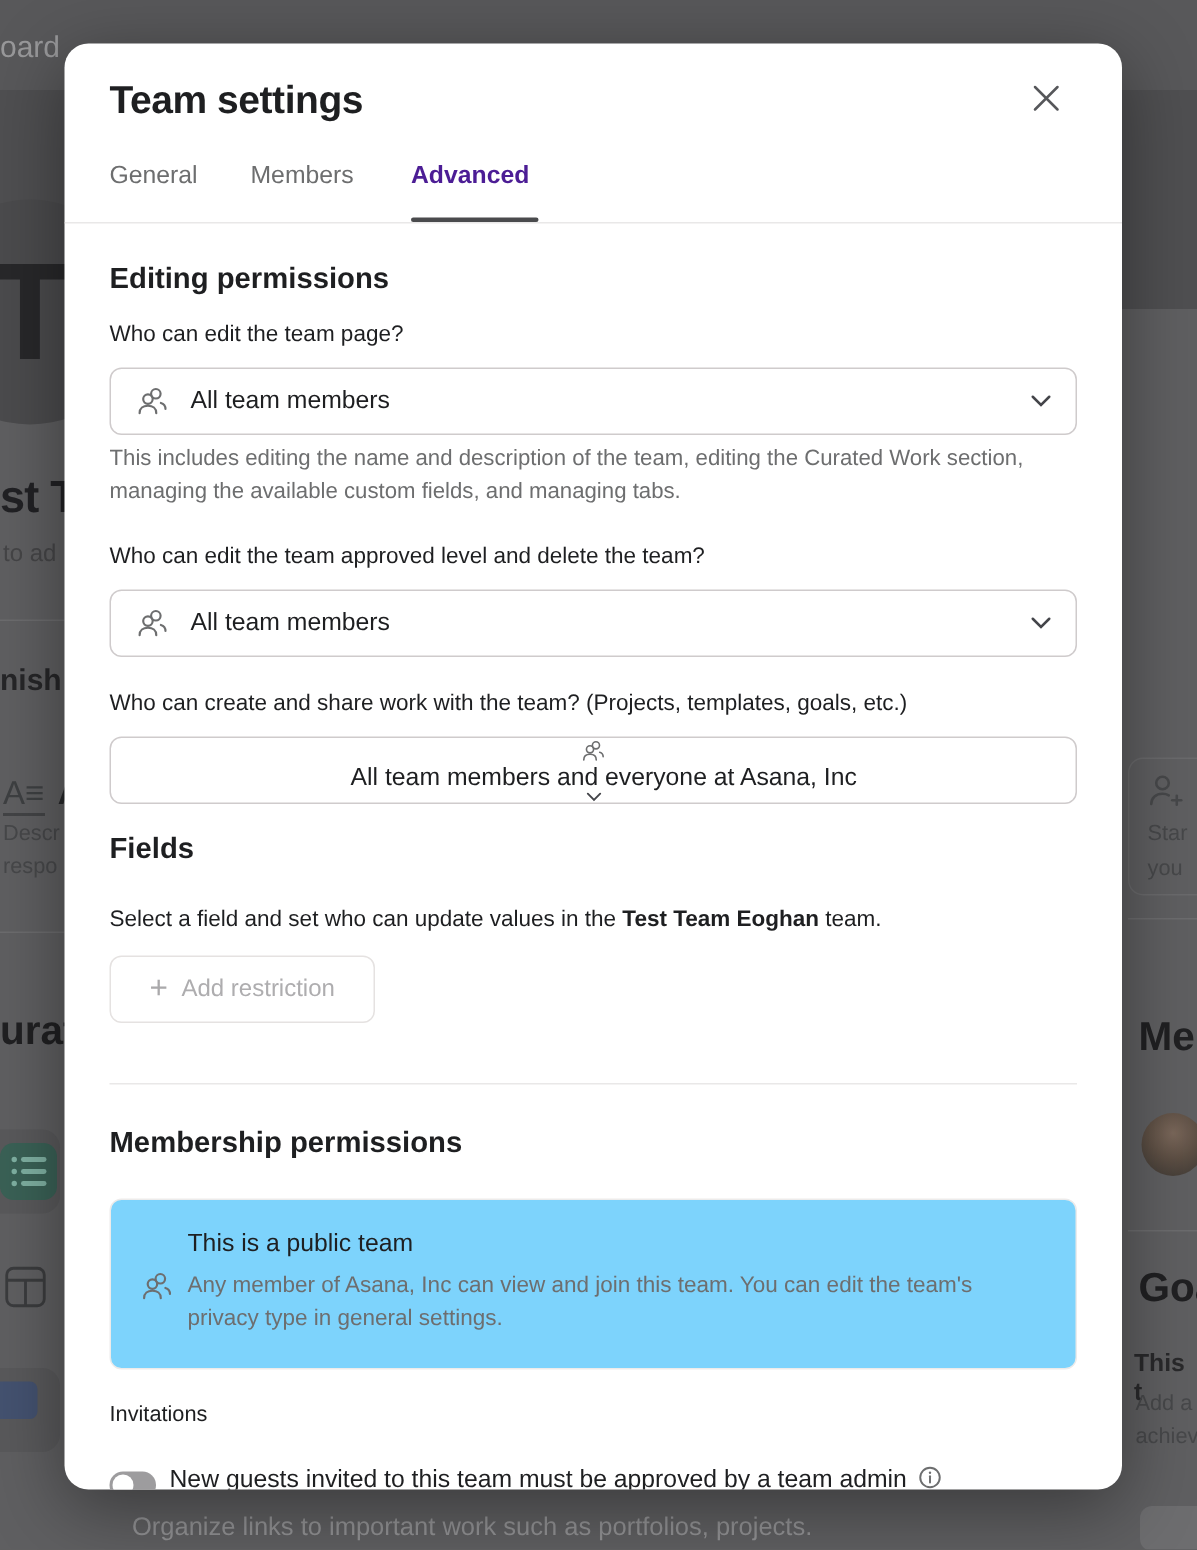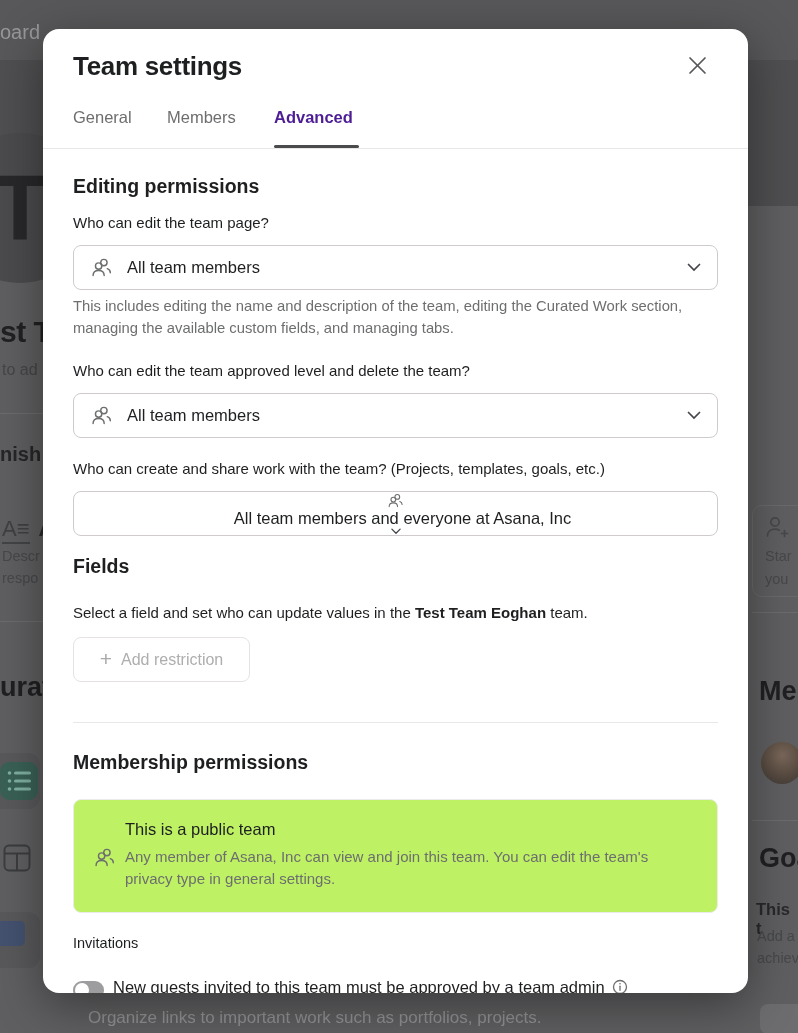--- a/index.html
+++ b/index.html
@@ -65,28 +65,28 @@
   .desc { left:30px; width:628px; font-size:14.8px; line-height:21.5px; color:#6d6e6f; }
 
   .sentence { left:30px; font-size:15px; color:#1e1f21; }
   .sentence b { font-weight:700; }
   .add-btn { left:30px; top:608px; width:177px; height:45px; border:1px solid #e5e2e1; border-radius:8px;
     background:#fff; display:flex; align-items:center; justify-content:center; gap:9px; cursor:pointer; }
   .add-btn .plus { font-size:21px; color:#aaa9ab; font-weight:400; line-height:1; margin-top:-2px; }
   .add-btn .lbl { font-size:16px; color:#aeadaf; }
   .mid-div { left:30px; top:693px; width:645px; height:1px; background:#e9e8e8; }
 
-  .pub-box { left:30px; top:770px; width:645px; height:114px; background:#bef264;
+  .pub-box { left:30px; top:770px; width:645px; height:114px; background:#7dd3fc;
     border:1px solid #edebea; border-radius:8px; }
   .pub-icon { position:absolute; left:19px; top:46px; }
   .pub-title { position:absolute; left:51px; top:20px; font-size:16.5px; font-weight:500; color:#1e1f21; }
   .pub-desc { position:absolute; left:51px; top:46px; width:562px; font-size:15px; line-height:22px; color:#6d6e6f; }
 
   .invitations { left:30px; top:906px; font-size:14.5px; color:#1e1f21; }
-  .toggle-row { left:30px; top:948px; display:flex; align-items:center; }
+  .toggle-row { left:30px; top:948px; display:flex; align-items:flex-start; }
   .toggle { width:31px; height:18px; border-radius:10px; background:#9d9c9e; position:relative;
     margin-top:4px; cursor:pointer; flex:none; }
   .toggle .knob { position:absolute; left:2px; top:2px; width:14px; height:14px; border-radius:50%; background:#fff; }
   .toggle-label { margin-left:9px; font-size:16.5px; color:#1e1f21; white-space:nowrap; }
   .info-icon { display:inline-block; vertical-align:-2px; margin-left:7px; cursor:pointer; }
 </style>
 </head>
 <body>
 
 <div id="screen">

